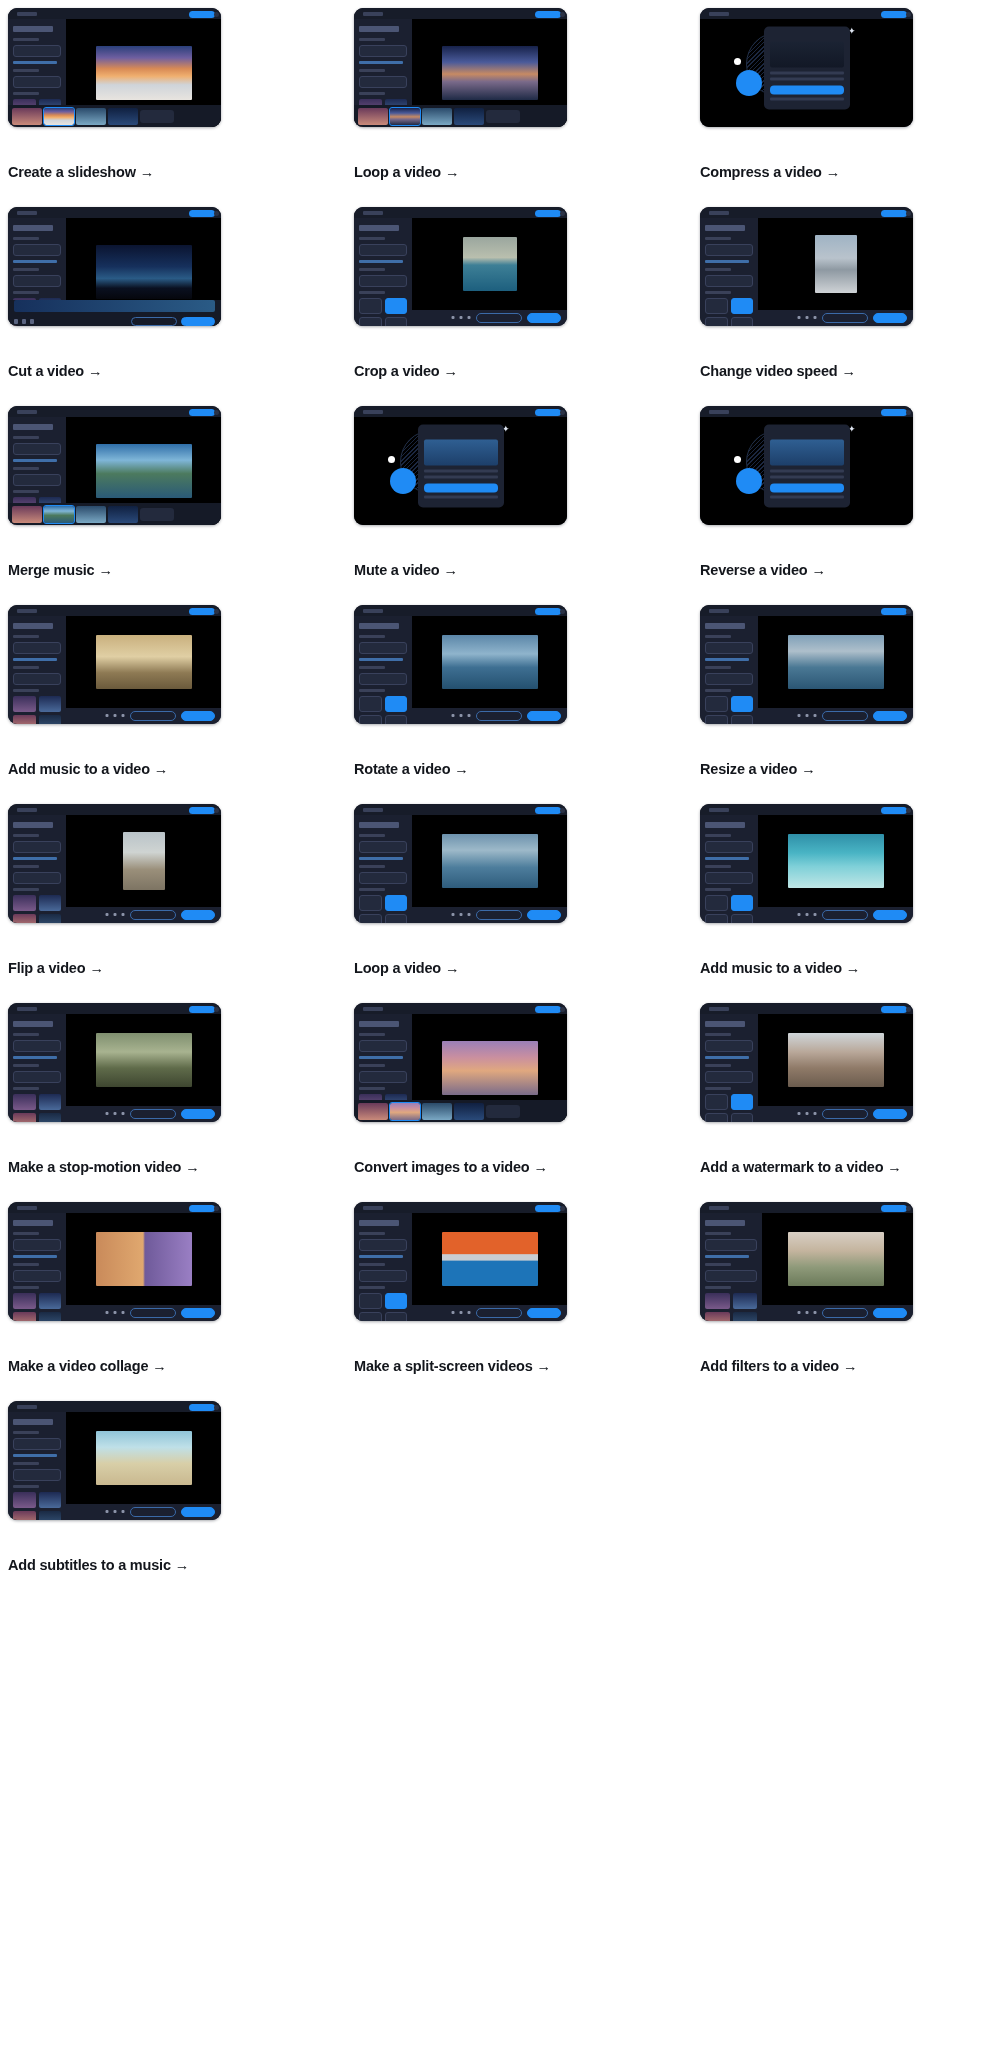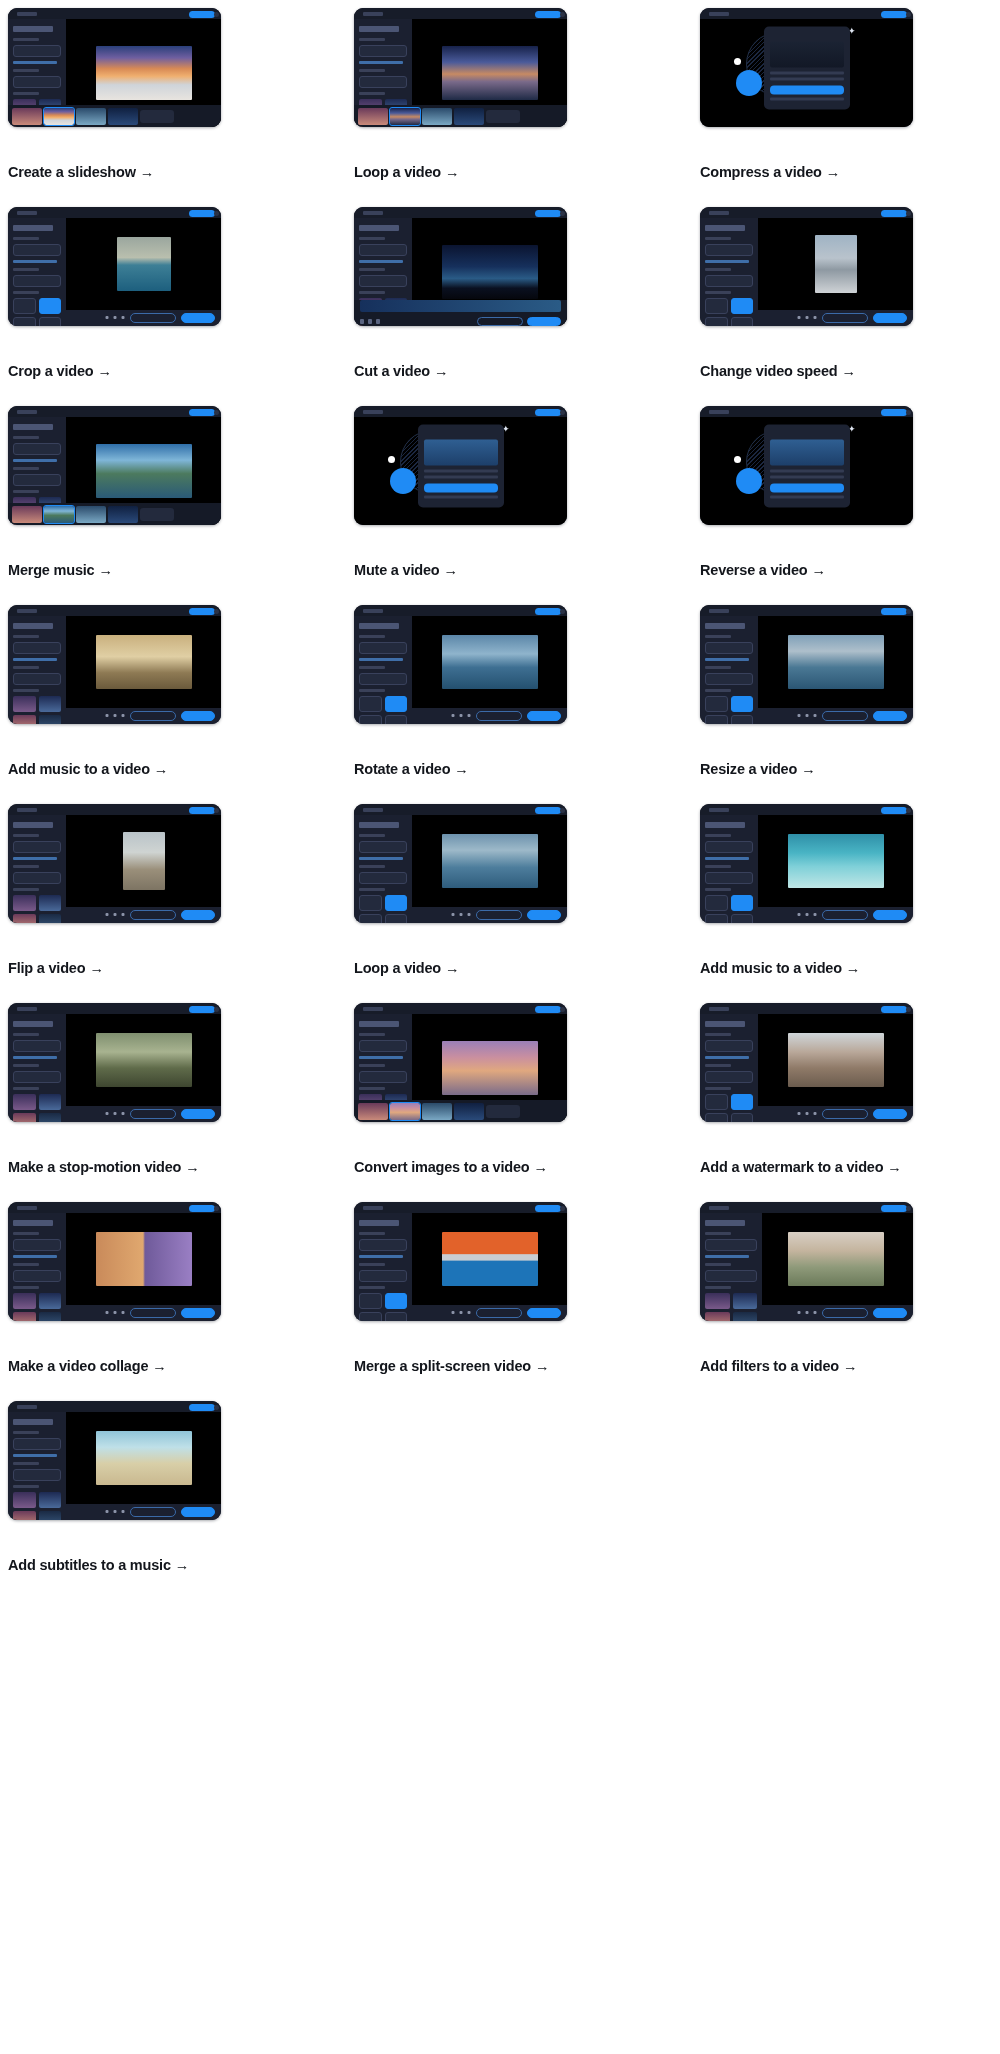--- a/index.html
+++ b/index.html
@@ -186,57 +186,20 @@
         </div>
         <div class="side">
           <div class="stitle"></div>
           <div class="slabel"></div>
           <div class="sbtn fill"></div>
           <div class="link"></div>
           <div class="slabel"></div>
           <div class="sbtn fill"></div>
           <div class="slabel"></div>
           <div class="grid2">
-            <div class="sbtn fill" style="height: 14px; margin: 0px;"></div>
-            <div class="sbtn blue" style="height: 14px; margin: 0px;"></div>
-            <div class="sbtn fill" style="height: 14px; margin: 0px;"></div>
-            <div class="sbtn fill" style="height: 14px; margin: 0px;"></div>
-          </div>
-        </div>
-        <div class="canvas">
-          <div class="preview sq" style="background: linear-gradient(rgb(154, 166, 158) 0%, rgb(185, 191, 174) 38%, rgb(61, 127, 150) 52%, rgb(29, 95, 126) 100%);"></div>
-        </div>
-        <div class="ctrls" style="z-index: 6;">
-          <i></i>
-          <i></i>
-          <i></i>
-        </div>
-        <div class="footer">
-          <div class="fbtn"></div>
-          <div class="fbtn primary"></div>
-        </div>
-      </div>
-      <div class="label"><span>Crop a video</span><span class="arw">→</span></div>
-    </div>
-    <div class="cell">
-      <div class="card">
-        <div class="topbar">
-          <div class="brand"></div>
-          <div class="pill"></div>
-          <div class="xicon"></div>
-        </div>
-        <div class="side">
-          <div class="stitle"></div>
-          <div class="slabel"></div>
-          <div class="sbtn fill"></div>
-          <div class="link"></div>
-          <div class="slabel"></div>
-          <div class="sbtn fill"></div>
-          <div class="slabel"></div>
-          <div class="grid2">
             <div class="thumb" style="background: linear-gradient(rgb(58, 47, 90), rgb(122, 90, 138)) 0% 0% / cover;"></div>
             <div class="thumb" style="background: linear-gradient(rgb(29, 42, 82), rgb(74, 106, 154)) 0% 0% / cover;"></div>
             <div class="thumb" style="background: linear-gradient(rgb(106, 58, 90), rgb(201, 138, 122)) 0% 0% / cover;"></div>
             <div class="thumb" style="background: linear-gradient(rgb(26, 42, 68), rgb(58, 90, 128)) 0% 0% / cover;"></div>
           </div>
         </div>
         <div class="canvas nochrome">
           <div class="preview" style="background: linear-gradient(rgb(11, 20, 48) 0%, rgb(22, 48, 92) 40%, rgb(42, 91, 134) 62%, rgb(10, 16, 32) 80%, rgb(5, 7, 13) 100%);"></div>
         </div>
         <div class="ctrls" style="z-index: 6;">
@@ -250,20 +213,57 @@
             <div style="width: 4px; height: 5px; background: rgb(90, 100, 128); border-radius: 1px;"></div>
             <div style="width: 4px; height: 5px; background: rgb(90, 100, 128); border-radius: 1px;"></div>
             <div style="width: 4px; height: 5px; background: rgb(90, 100, 128); border-radius: 1px;"></div>
             <div style="flex: 1 1 0%;"></div>
             <div class="fbtn" style="height: 7px;"></div>
             <div class="fbtn primary" style="height: 7px;"></div>
           </div>
         </div>
       </div>
       <div class="label"><span>Cut a video</span><span class="arw">→</span></div>
+    </div>
+    <div class="cell">
+      <div class="card">
+        <div class="topbar">
+          <div class="brand"></div>
+          <div class="pill"></div>
+          <div class="xicon"></div>
+        </div>
+        <div class="side">
+          <div class="stitle"></div>
+          <div class="slabel"></div>
+          <div class="sbtn fill"></div>
+          <div class="link"></div>
+          <div class="slabel"></div>
+          <div class="sbtn fill"></div>
+          <div class="slabel"></div>
+          <div class="grid2">
+            <div class="sbtn fill" style="height: 14px; margin: 0px;"></div>
+            <div class="sbtn blue" style="height: 14px; margin: 0px;"></div>
+            <div class="sbtn fill" style="height: 14px; margin: 0px;"></div>
+            <div class="sbtn fill" style="height: 14px; margin: 0px;"></div>
+          </div>
+        </div>
+        <div class="canvas">
+          <div class="preview sq" style="background: linear-gradient(rgb(154, 166, 158) 0%, rgb(185, 191, 174) 38%, rgb(61, 127, 150) 52%, rgb(29, 95, 126) 100%);"></div>
+        </div>
+        <div class="ctrls" style="z-index: 6;">
+          <i></i>
+          <i></i>
+          <i></i>
+        </div>
+        <div class="footer">
+          <div class="fbtn"></div>
+          <div class="fbtn primary"></div>
+        </div>
+      </div>
+      <div class="label"><span>Crop a video</span><span class="arw">→</span></div>
     </div>
     <div class="cell">
       <div class="card">
         <div class="topbar">
           <div class="brand"></div>
           <div class="pill"></div>
           <div class="xicon"></div>
         </div>
         <div class="side">
           <div class="stitle"></div>
@@ -784,21 +784,21 @@
         <div class="ctrls" style="z-index: 6;">
           <i></i>
           <i></i>
           <i></i>
         </div>
         <div class="footer">
           <div class="fbtn"></div>
           <div class="fbtn primary"></div>
         </div>
       </div>
-      <div class="label"><span>Merge a split-screen video</span><span class="arw">→</span></div>
+      <div class="label"><span>Make a split-screen videos</span><span class="arw">→</span></div>
     </div>
     <div class="cell">
       <div class="card">
         <div class="topbar">
           <div class="brand"></div>
           <div class="pill"></div>
           <div class="xicon"></div>
         </div>
         <div class="side wide">
           <div class="stitle"></div>

